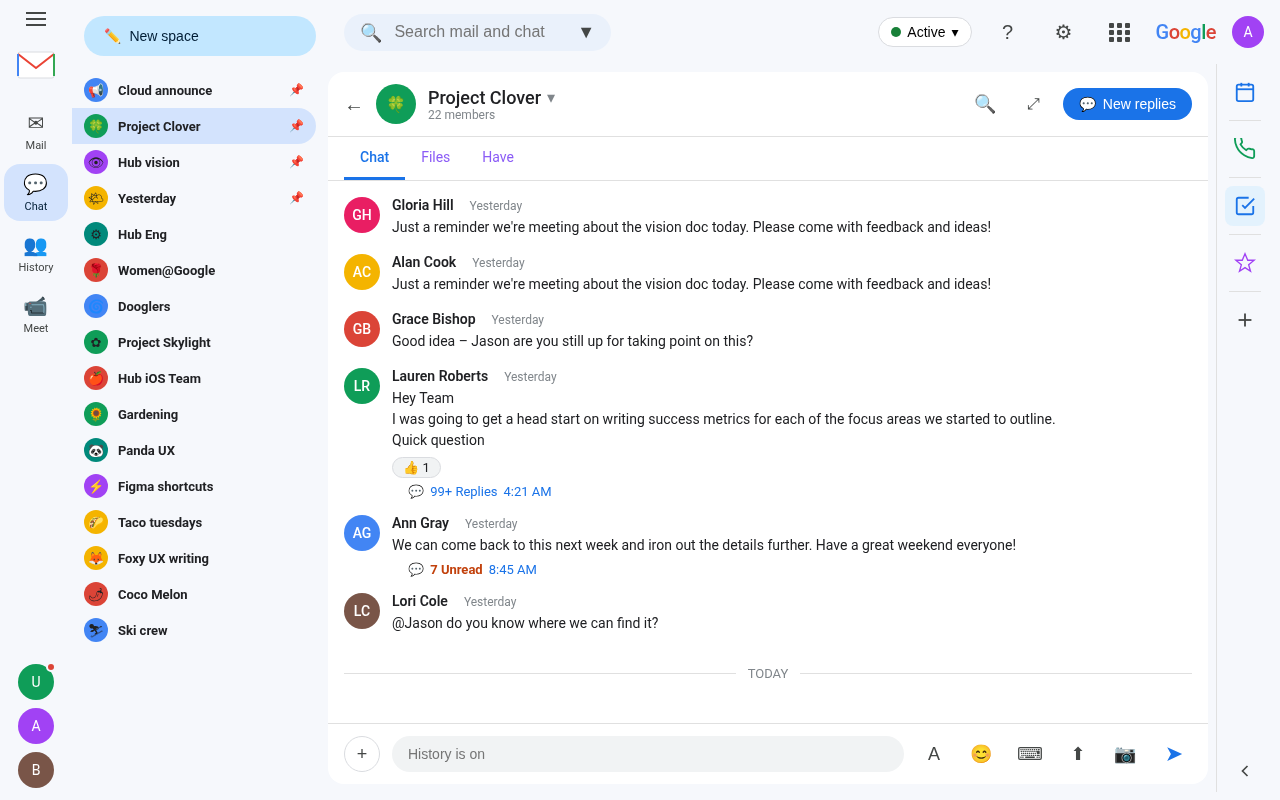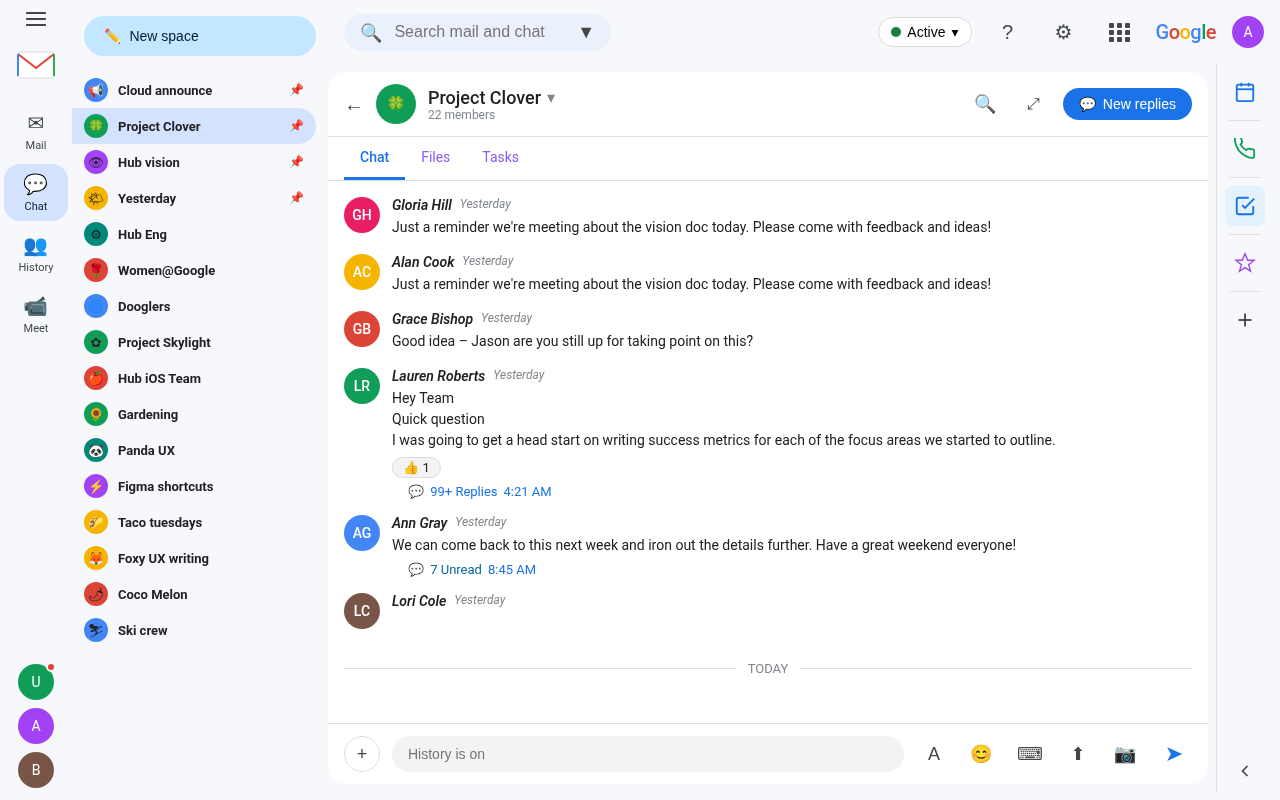--- a/index.html
+++ b/index.html
@@ -46,21 +46,21 @@
     
     .chat-tabs { display: flex; border-bottom: 1px solid #e0e0e0; padding: 0 16px; flex-shrink: 0; }
     .tab { padding: 12px 16px; font-size: 14px; cursor: pointer; color: #8b5cf6; border-bottom: 3px solid transparent; }
     .tab.active { color: #1a73e8; border-bottom: 3px solid #1a73e8; font-weight: 500; }
 
     
     .messages { flex: 1; overflow-y: auto; padding: 16px; display: flex; flex-direction: column; gap: 16px; }
     .message { display: flex; gap: 12px; }
     .msg-avatar { width: 36px; height: 36px; border-radius: 50%; flex-shrink: 0; overflow: hidden; display: flex; align-items: center; justify-content: center; font-size: 14px; color: white; font-weight: 500; }
     .msg-content { flex: 1; }
-    .msg-header { display: flex; align-items: flex-start; gap: 8px; margin-bottom: 4px; font-style: italic; }
+    .msg-header { display: flex; align-items: flex-end; gap: 16px; margin-bottom: 4px; }
     .msg-name { font-size: 14px; font-weight: 600; }
     .msg-time { font-size: 12px; color: #80868b; }
     .msg-text { font-size: 14px; color: #202124; line-height: 1.5; }
     .msg-reaction { display: inline-flex; align-items: center; gap: 4px; background: #f1f3f4; border: 1px solid #dadce0; border-radius: 12px; padding: 2px 10px; font-size: 13px; margin-top: 6px; cursor: pointer; }
     .msg-replies { display: flex; align-items: center; gap: 6px; font-size: 13px; color: #1a73e8; cursor: pointer; margin-top: 6px; padding-left: 16px; }
 
     
     .today-divider { display: flex; align-items: center; gap: 12px; color: #80868b; font-size: 13px; margin: 16px 0; }
     .today-divider::before, .today-divider::after { content: ''; flex: 1; height: 1px; background: #e0e0e0; }
 
@@ -266,21 +266,21 @@
         <button class="chat-header-icon" style="font-size:16px;">⤢</button>
         <button class="new-replies-btn">
           <span>💬</span>
           <span>New replies</span>
         </button>
       </div>
 
       <div class="chat-tabs">
         <div class="tab active">Chat</div>
         <div class="tab">Files</div>
-        <div class="tab">Tasks</div>
+        <div class="tab">Have</div>
       </div>
 
       <div class="messages">
 
         <div class="message">
           <div class="msg-avatar av-pink">GH</div>
           <div class="msg-content">
             <div class="msg-header">
               <span class="msg-name">Gloria Hill</span>
               <span class="msg-time">Yesterday</span>
@@ -312,22 +312,22 @@
         </div>
 
         <div class="message">
           <div class="msg-avatar av-green">LR</div>
           <div class="msg-content">
             <div class="msg-header">
               <span class="msg-name">Lauren Roberts</span>
               <span class="msg-time">Yesterday</span>
             </div>
             <div class="msg-text">Hey Team</div>
+            <div class="msg-text">I was going to get a head start on writing success metrics for each of the focus areas we started to outline.</div>
             <div class="msg-text">Quick question</div>
-            <div class="msg-text">I was going to get a head start on writing success metrics for each of the focus areas we started to outline.</div>
             <div>
               <span class="msg-reaction">👍 1</span>
             </div>
             <div class="msg-replies">
               <span>💬</span>
               <span>99+ Replies</span>
               <span>4:21 AM</span>
             </div>
           </div>
         </div>
@@ -335,33 +335,34 @@
         <div class="message">
           <div class="msg-avatar av-blue">AG</div>
           <div class="msg-content">
             <div class="msg-header">
               <span class="msg-name">Ann Gray</span>
               <span class="msg-time">Yesterday</span>
             </div>
             <div class="msg-text">We can come back to this next week and iron out the details further. Have a great weekend everyone!</div>
             <div class="msg-replies">
               <span>💬</span>
-              <span style="color:#0369a1;font-weight:400;">7 Unread</span>
+              <span style="color:#c2410c;font-weight:700;">7 Unread</span>
               <span>8:45 AM</span>
             </div>
           </div>
         </div>
 
         <div class="message">
           <div class="msg-avatar av-brown">LC</div>
           <div class="msg-content">
             <div class="msg-header">
               <span class="msg-name">Lori Cole</span>
               <span class="msg-time">Yesterday</span>
             </div>
+            <div class="msg-text">@Jason do you know where we can find it?</div>
           </div>
         </div>
 
         <div class="today-divider">
           <span>TODAY</span>
         </div>
 
       </div>
 
       <div class="msg-input-area">

